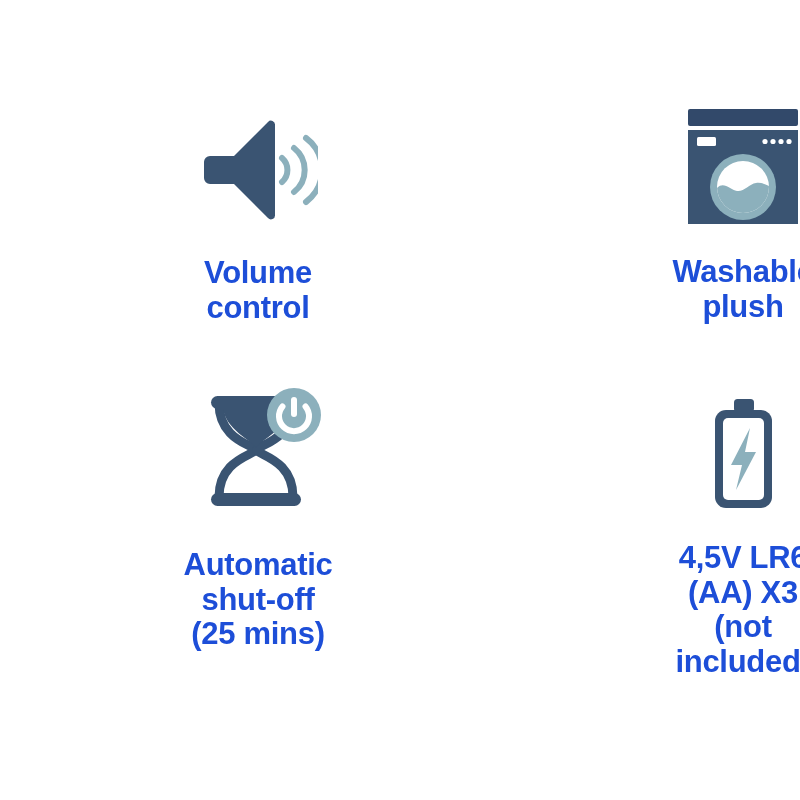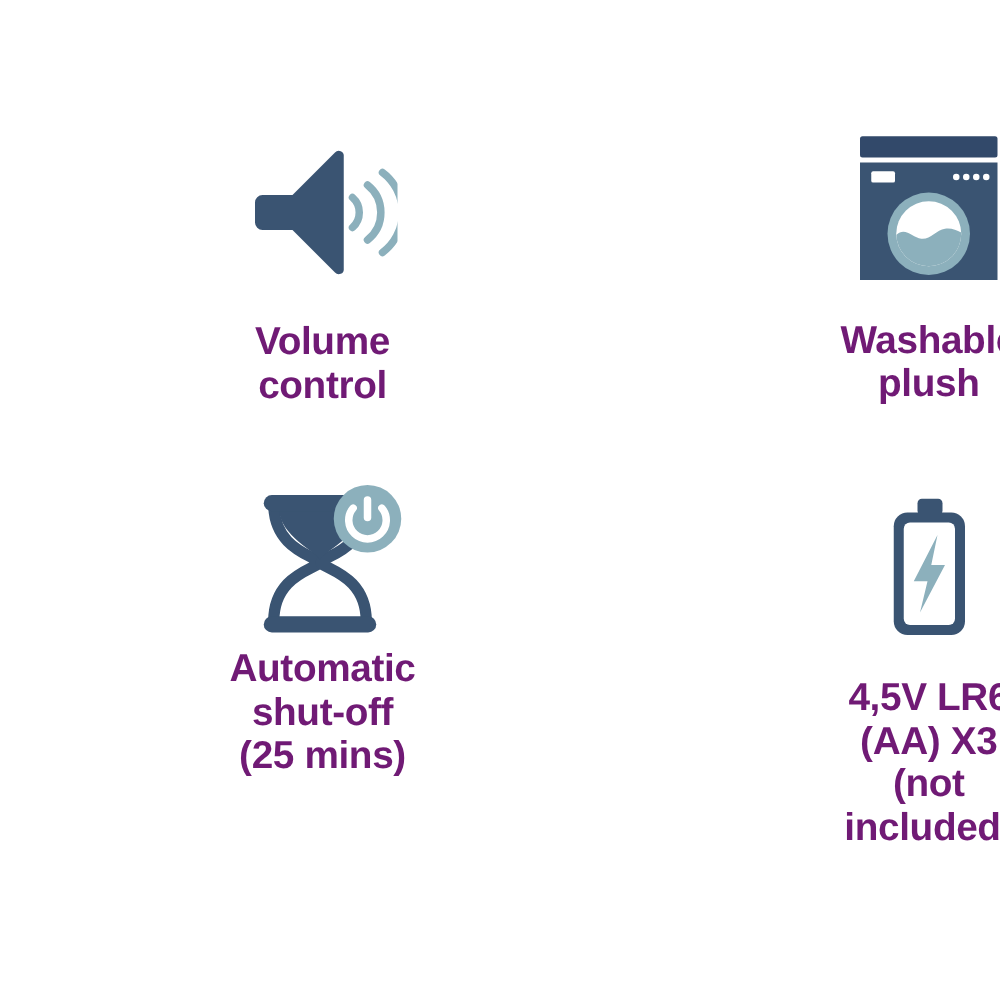--- a/index.html
+++ b/index.html
@@ -38,31 +38,31 @@
   .cell-battery  { padding-top: 40px; }
 
   .icon-box {
     display: flex;
     align-items: flex-end;
     justify-content: center;
   }
 
   .feature-label {
     margin: 0;
-    color: #701a75;
+    color: #1d4ed8;
     font-weight: bold;
     font-size: 31px;
     line-height: 1.12;
     text-align: center;
     letter-spacing: -0.3px;
     white-space: pre-line;
   }
   .label-volume   { margin-top: 26px; }
   .label-washable { margin-top: 26px; }
-  .label-shutoff  { }
+  .label-shutoff  { margin-top: 30px; }
   .label-battery  { margin-top: 26px; }
 </style>
 </head>
 <body>
 
 <div class="feature-grid">
 
   <div class="feature-cell col-left cell-volume">
     <div class="icon-box">
       <svg viewBox="0 0 120 120" width="120" height="120" aria-hidden="true">

